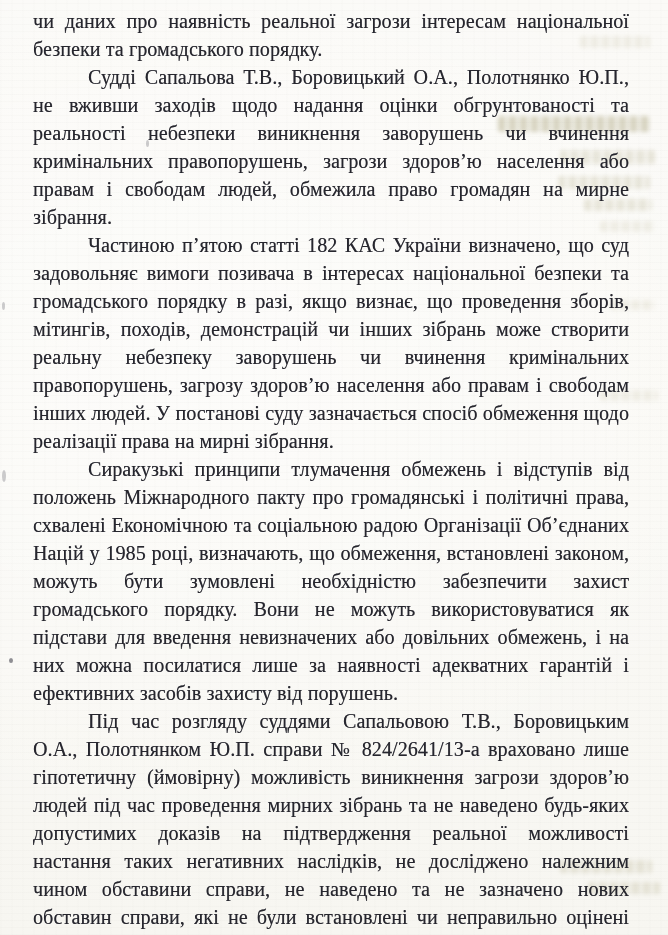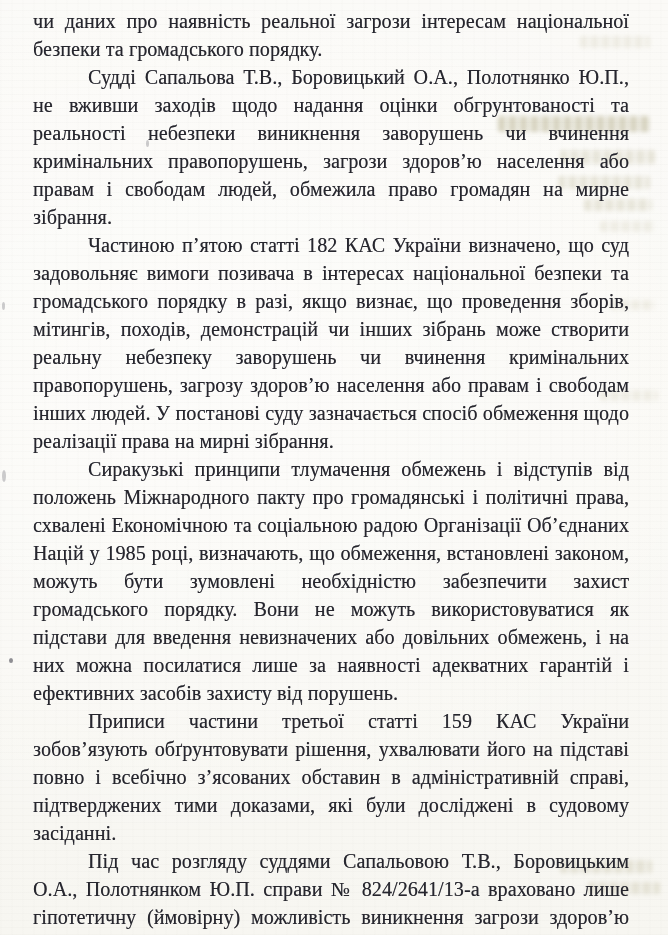--- a/index.html
+++ b/index.html
@@ -85,17 +85,16 @@
   <div class="speck" style="left:9px;   top:658px; width:4px; height:5px;"></div>
   <div class="speck soft" style="left:146px; top:140px; width:3px; height:7px;"></div>
   <div class="speck soft" style="left:2px;   top:470px; width:4px; height:12px;"></div>
   <div class="speck soft" style="left:2px;   top:302px; width:3px; height:8px;"></div>
 
   <div class="content">
     <p class="continuation">чи даних про наявність реальної загрози інтересам національної безпеки та громадського порядку.</p>
     <p>Судді Сапальова Т.В., Боровицький О.А., Полотнянко Ю.П., не вживши заходів щодо надання оцінки обгрунтованості та реальності небезпеки виникнення заворушень чи вчинення кримінальних правопорушень, загрози здоров’ю населення або правам і свободам людей, обмежила право громадян на мирне зібрання.</p>
     <p>Частиною п’ятою статті 182 КАС України визначено, що суд задовольняє вимоги позивача в інтересах національної безпеки та громадського порядку в разі, якщо визнає, що проведення зборів, мітингів, походів, демонстрацій чи інших зібрань може створити реальну небезпеку заворушень чи вчинення кримінальних правопорушень, загрозу здоров’ю населення або правам і свободам інших людей. У постанові суду зазначається спосіб обмеження щодо реалізації права на мирні зібрання.</p>
     <p>Сиракузькі принципи тлумачення обмежень і відступів від положень Міжнародного пакту про громадянські і політичні права, схвалені Економічною та соціальною радою Організації Об’єднаних Націй у 1985 році, визначають, що обмеження, встановлені законом, можуть бути зумовлені необхідністю забезпечити захист громадського порядку. Вони не можуть використовуватися як підстави для введення невизначених або довільних обмежень, і на них можна посилатися лише за наявності адекватних гарантій і ефективних засобів захисту від порушень.</p>
-    <p>Приписи частини третьої статті 159 КАС України зобов’язують обґрунтовувати рішення, ухвалювати його на підставі повно і всебічно з’ясованих обставин в адміністративній справі, підтверджених тими доказами, які були досліджені в судовому засіданні.</p>
     <p>Під час розгляду суддями Сапальовою Т.В., Боровицьким О.А., Полотнянком Ю.П. справи № 824/2641/13-а враховано лише гіпотетичну (ймовірну) можливість виникнення загрози здоров’ю людей під час проведення мирних зібрань та не наведено будь-яких допустимих доказів на підтвердження реальної можливості настання таких негативних наслідків, не досліджено належним чином обставини справи, не наведено та не зазначено нових обставин справи, які не були встановлені чи неправильно оцінені судом першої інстанції. За таких обставин судді не забезпечили повного, всебічного та об’єктивного судового розгляду. Посилання суддів на можливі перешкоди не відповідає загальноприйнятому розумінню такої загрози громадському порядку, яка є співрозмірною із втручанням у гарантоване Конституцією України та міжнародними нормами право на мирні зібрання.</p>
   </div>
 
 </div>
 
 </body></html>

